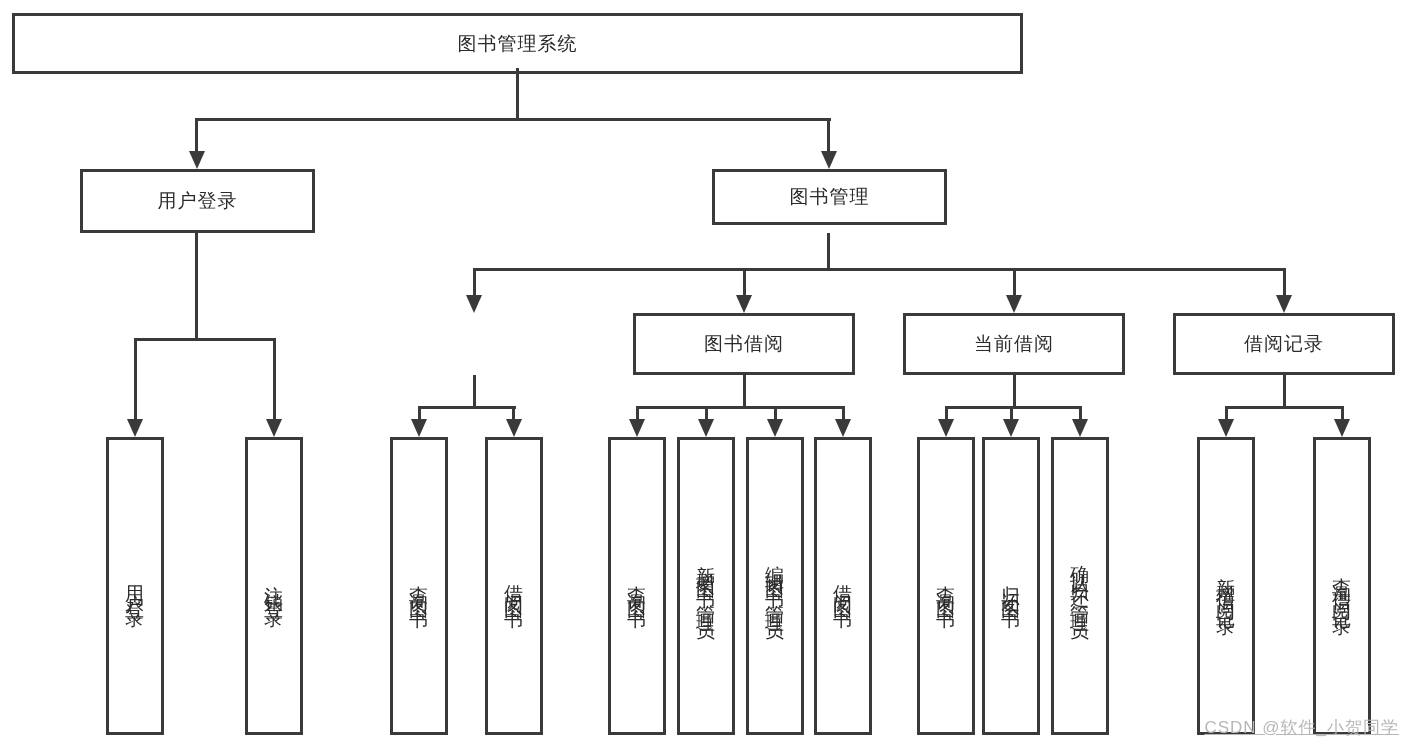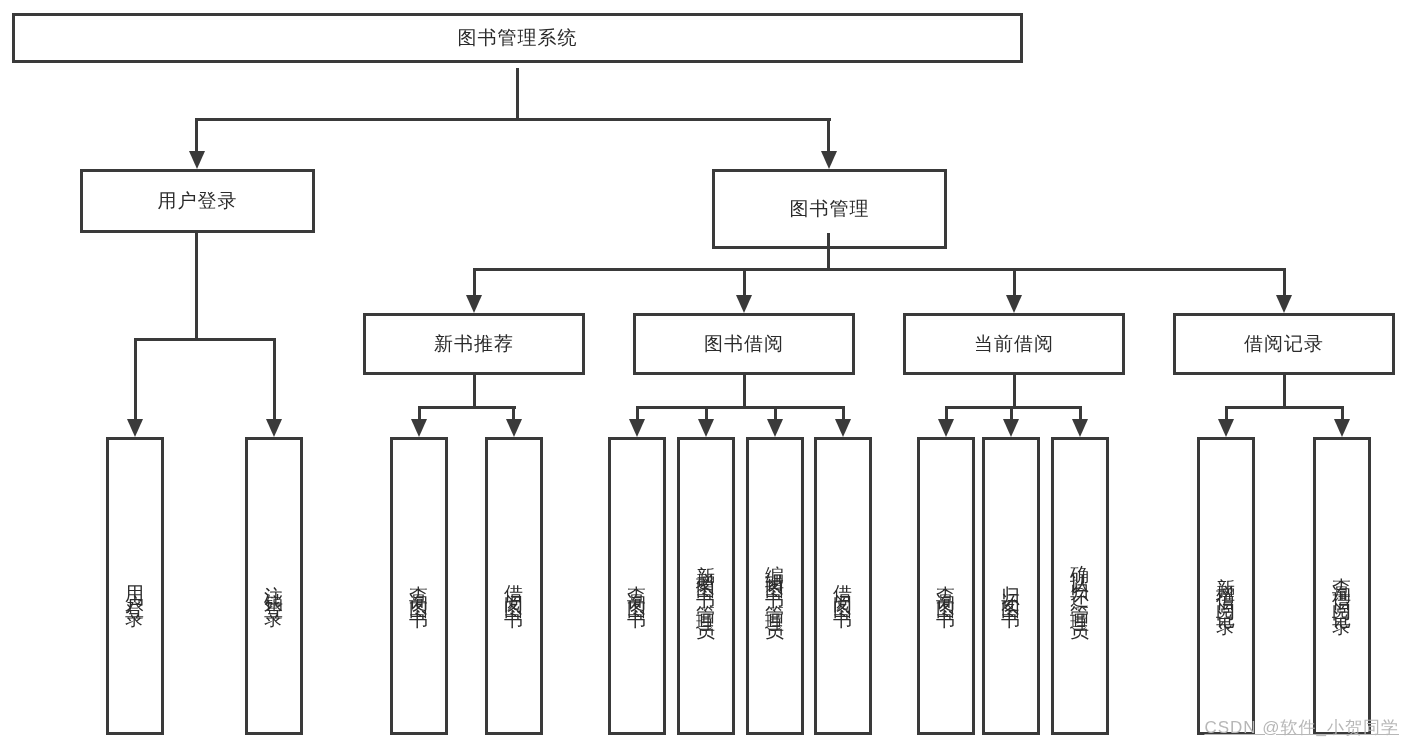--- a/index.html
+++ b/index.html
@@ -30,26 +30,25 @@
   .watermark {
     position:absolute; right:6px; top:716px; font-size:17px;
     color:#b7b7b7; letter-spacing:1px; white-space:nowrap;
   }
 </style>
 </head>
 <body>
 
 <div class="canvas">
 
-  <div class="box" style="left:12px; top:13px; width:1011px; height:50px;">图书管理系统</div>
+  <div class="box" style="left:12px; top:13px; width:1011px; height:61px;">图书管理系统</div>
 
   <div class="box" style="left:80px; top:169px; width:235px; height:64px;">用户登录</div>
-  <div class="box" style="left:712px; top:169px; width:235px; height:80px;">图书管理</div>
+  <div class="box" style="left:712px; top:169px; width:235px; height:56px;">图书管理</div>
 
-  <div class="box" style="left:363px; top:313px; width:222px; height:62px;">新书推荐</div>
   <div class="box" style="left:903px; top:313px; width:222px; height:62px;">当前借阅</div>
   <div class="box" style="left:633px; top:313px; width:222px; height:62px;">图书借阅</div>
   <div class="box" style="left:1173px; top:313px; width:222px; height:62px;">借阅记录</div>
 
   <div class="leaf" style="left:106px;">用户登录</div>
   <div class="leaf" style="left:245px;">注销登录</div>
 
   <div class="leaf" style="left:390px;">查询图书</div>
   <div class="leaf" style="left:485px;">借阅图书</div>
 

